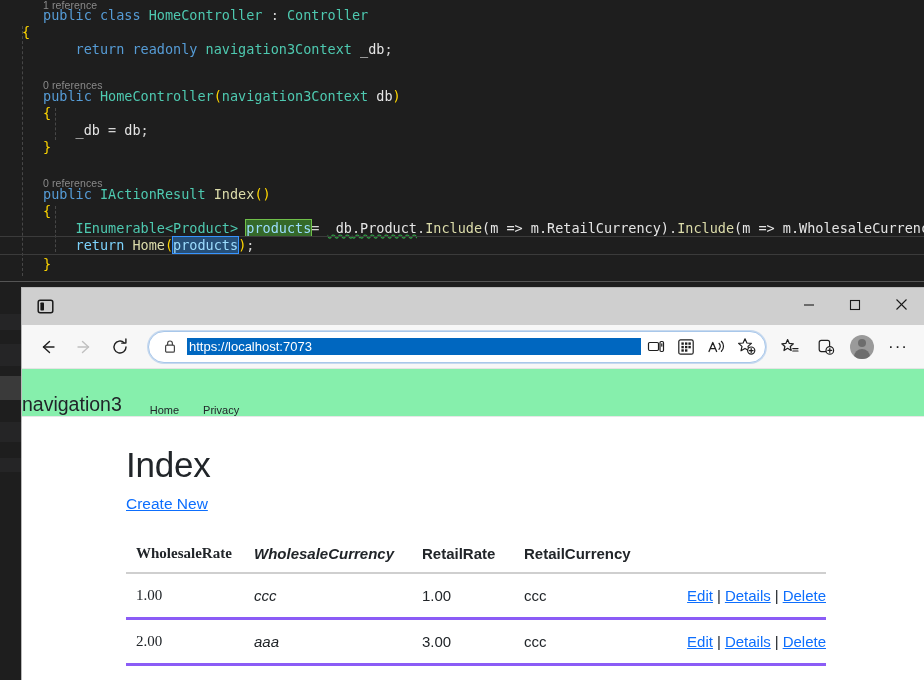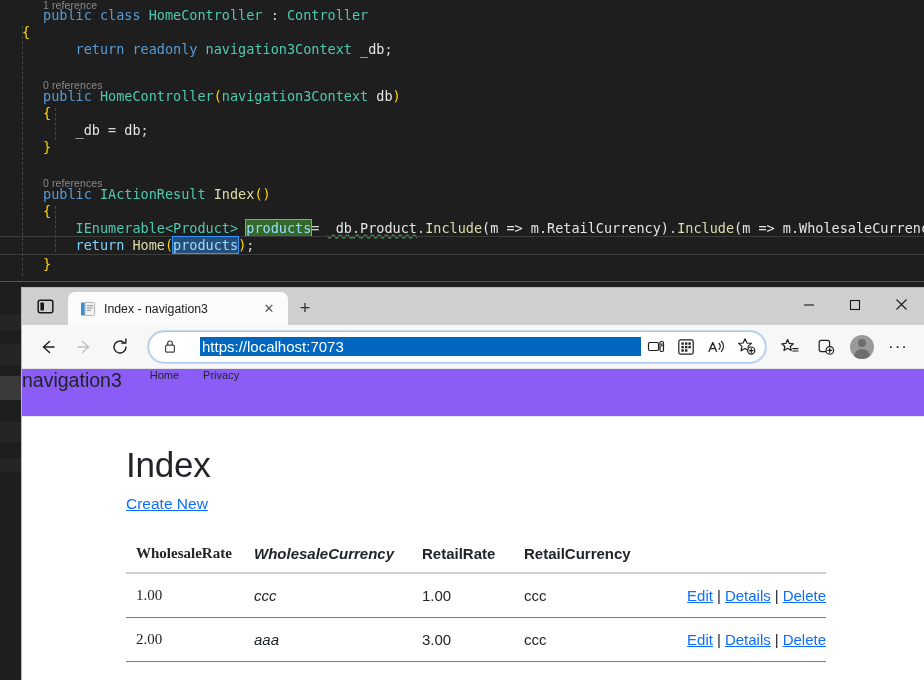--- a/index.html
+++ b/index.html
@@ -156,26 +156,26 @@
     background: #ffffff;
     border: 1px solid #a8c7ea;
     border-radius: 16px;
     display: flex; align-items: center;
     padding: 0 4px 0 10px;
     box-shadow: 0 0 0 1px rgba(110,160,220,.35);
   }
   #lock-icon { width: 22px; flex: 0 0 22px; display: flex; align-items: center; justify-content: center; }
   #url-text {
     flex: 1 1 auto;
-    font-size: 15px;
+    font-size: 13px;
     color: #ffffff;
     background: #0067c0;
     padding: 1px 2px;
     white-space: nowrap; overflow: hidden;
-    margin-left: 19px;
+    margin-left: 6px;
   }
   #omni-actions { display: flex; align-items: center; flex: 0 0 auto; }
   .omni-btn {
     width: 30px; height: 28px;
     display: flex; align-items: center; justify-content: center;
     color: #1f1f1f;
   }
   #tb-right { display: flex; align-items: center; flex: 0 0 auto; }
   #avatar-btn {
     width: 36px; height: 32px; display: flex; align-items: center; justify-content: center;
@@ -197,23 +197,23 @@
 
   
   #page {
     position: relative;
     width: 902px; height: 311px;
     background: #ffffff;
     overflow: hidden;
   }
   #site-nav {
     height: 48px; width: 902px;
-    background: #8b5cf6;
+    background: #86efac;
     border-bottom: 1px solid #e7e7e7;
-    display: flex; align-items: flex-start;
+    display: flex; align-items: flex-end;
     padding-left: 0px;
   }
   #brand {
     font-size: 19.5px; color: #212529;
     padding: 0 16px 0 0; margin-left: 0;
     white-space: nowrap;
   }
   .nav-link {
     font-size: 11px; color: #212529;
     padding: 0 12px;
@@ -244,21 +244,21 @@
   }
   table#grid thead th {
     text-align: left;
     font-weight: bold;
     padding: 0 0 10px 0;
     border-bottom: 2px solid #cfcfcf;
     white-space: nowrap;
   }
   table#grid tbody td {
     padding: 13px 0 13px 0;
-    border-bottom: 1px solid #8b5cf6;
+    border-bottom: 3px solid #8b5cf6;
     vertical-align: middle;
     white-space: nowrap;
   }
   table#grid th.c0, table#grid td.c0 { width: 128px; padding-left: 10px; font-family: Liberation Serif, serif; }
   table#grid th.c1, table#grid td.c1 { width: 168px; font-style: italic; }
   table#grid th.c2, table#grid td.c2 { width: 102px; }
   table#grid th.c3, table#grid td.c3 { width: 152px; }
   table#grid th.c4, table#grid td.c4 { text-align: right; padding-right: 0px; }
   .rowlink { color: #0d6efd; text-decoration: underline; text-align: right; }
   .sep { color: #212529; padding: 0 4px; }
@@ -325,36 +325,20 @@
 
   <div id="titlebar">
 
     <div id="tab-strip-left">
       <svg width="17" height="17" viewBox="0 0 17 17" aria-hidden="true">
         <rect x="1.2" y="2.2" width="14.6" height="12.6" rx="2" fill="none" stroke="#1a1a1a" stroke-width="1.5"></rect>
         <rect x="3.4" y="4.4" width="3.6" height="8.2" rx="0.8" fill="#1a1a1a"></rect>
       </svg>
     </div>
 
-    <div id="tabs-wrap">
-      <div class="tab">
-        <span class="tab-favicon">
-          <svg width="16" height="16" viewBox="0 0 16 16" aria-hidden="true">
-            <rect x="1" y="1.5" width="4" height="13" fill="#3f8fd0"></rect>
-            <rect x="5" y="1.5" width="9.6" height="13" rx="1" fill="#f2f2f2" stroke="#b6b6b6" stroke-width="1"></rect>
-            <rect x="6.8" y="4" width="6" height="1.1" fill="#9a9a9a"></rect>
-            <rect x="6.8" y="6.4" width="6" height="1.1" fill="#9a9a9a"></rect>
-            <rect x="6.8" y="8.8" width="4" height="1.1" fill="#9a9a9a"></rect>
-          </svg>
-        </span>
-        <span class="tab-title">Index - navigation3</span>
-        <span class="tab-close">✕</span>
-      </div>
-      <div id="newtab">+</div>
-    </div>
 
     <div id="wincontrols">
       <div class="wc">
         <svg width="12" height="12" viewBox="0 0 12 12" aria-hidden="true">
           <line x1="1" y1="6" x2="11" y2="6" stroke="#1a1a1a" stroke-width="1.1"></line>
         </svg>
       </div>
       <div class="wc">
         <svg width="12" height="12" viewBox="0 0 12 12" aria-hidden="true">
           <rect x="1.5" y="1.5" width="9" height="9" fill="none" stroke="#1a1a1a" stroke-width="1.1"></rect>

